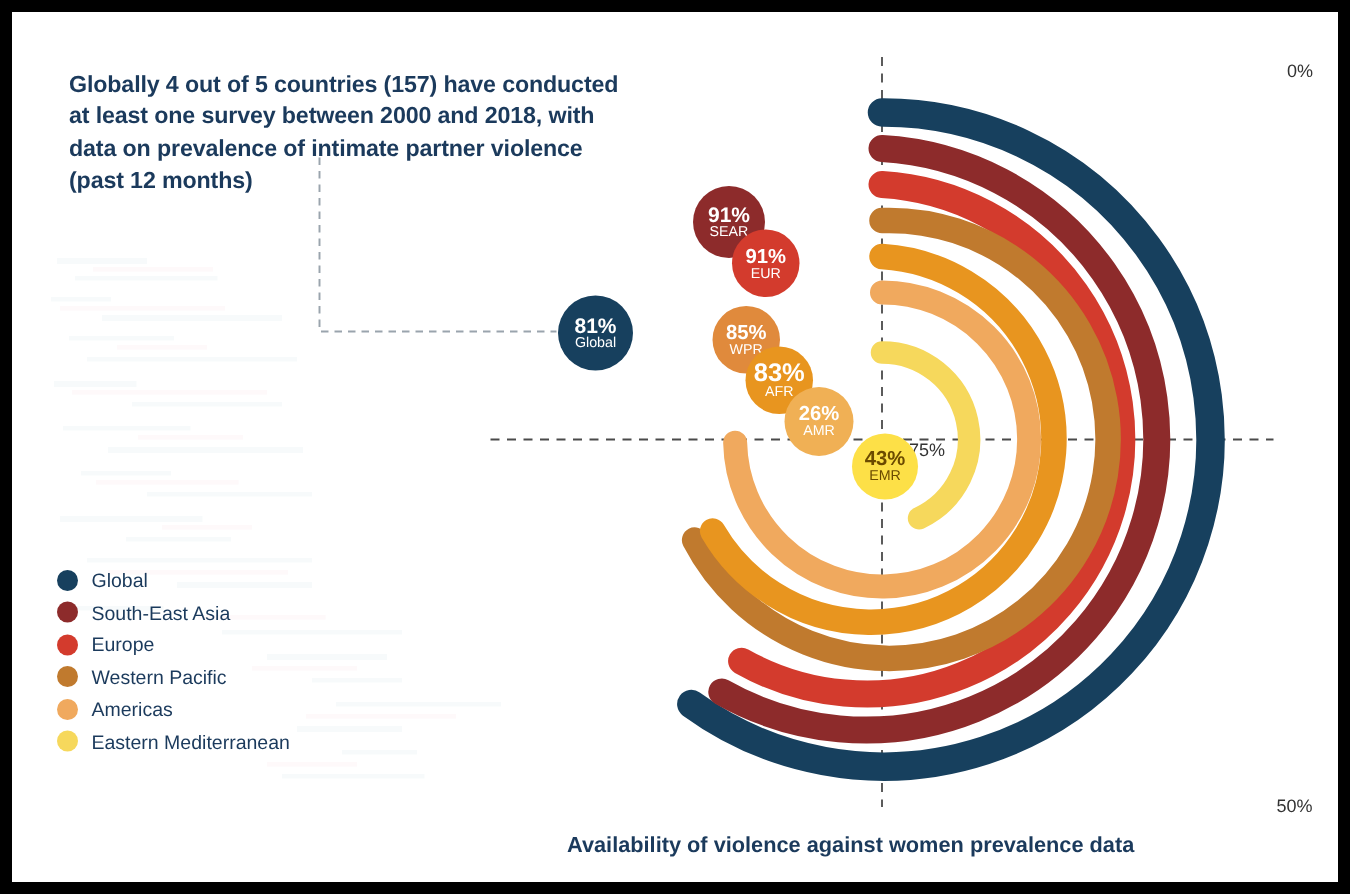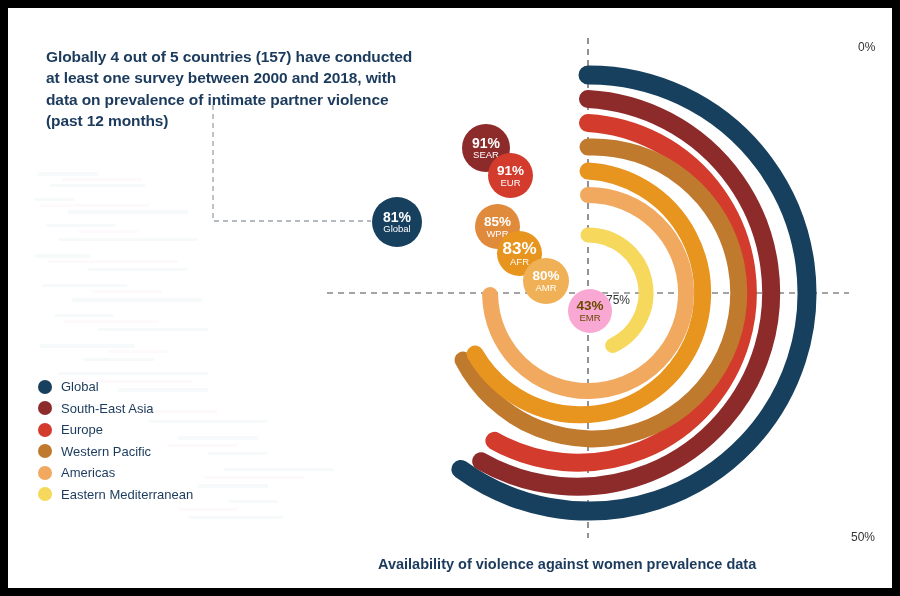--- a/index.html
+++ b/index.html
@@ -216,25 +216,25 @@
       <span class="pct" style="font-size:13.5px">85%</span>
       <span class="reg" style="font-size:9.5px">WPR</span>
     </div>
 
     <div class="bubble" style="left:194px;top:213px;width:45px;height:45px;background:#e8951f;">
       <span class="pct" style="font-size:17px">83%</span>
       <span class="reg" style="font-size:9.5px">AFR</span>
     </div>
 
     <div class="bubble" style="left:220px;top:240px;width:46px;height:46px;background:#f0b055;">
-      <span class="pct" style="font-size:13.5px">80%</span>
+      <span class="pct" style="font-size:13.5px">26%</span>
       <span class="reg" style="font-size:9.5px">AMR</span>
     </div>
 
-    <div class="bubble" style="left:265px;top:271px;width:44px;height:44px;background:#f9a8d4;color:#6b4a00;">
+    <div class="bubble" style="left:265px;top:271px;width:44px;height:44px;background:#fde047;color:#6b4a00;">
       <span class="pct" style="font-size:13.5px">43%</span>
       <span class="reg" style="font-size:9.5px">EMR</span>
     </div>
 
   </div>
 
   <div id="legend">
     <div class="legend-row">
       <span class="legend-dot" style="background:#17405e"></span>
       <span class="legend-text">Global</span>

